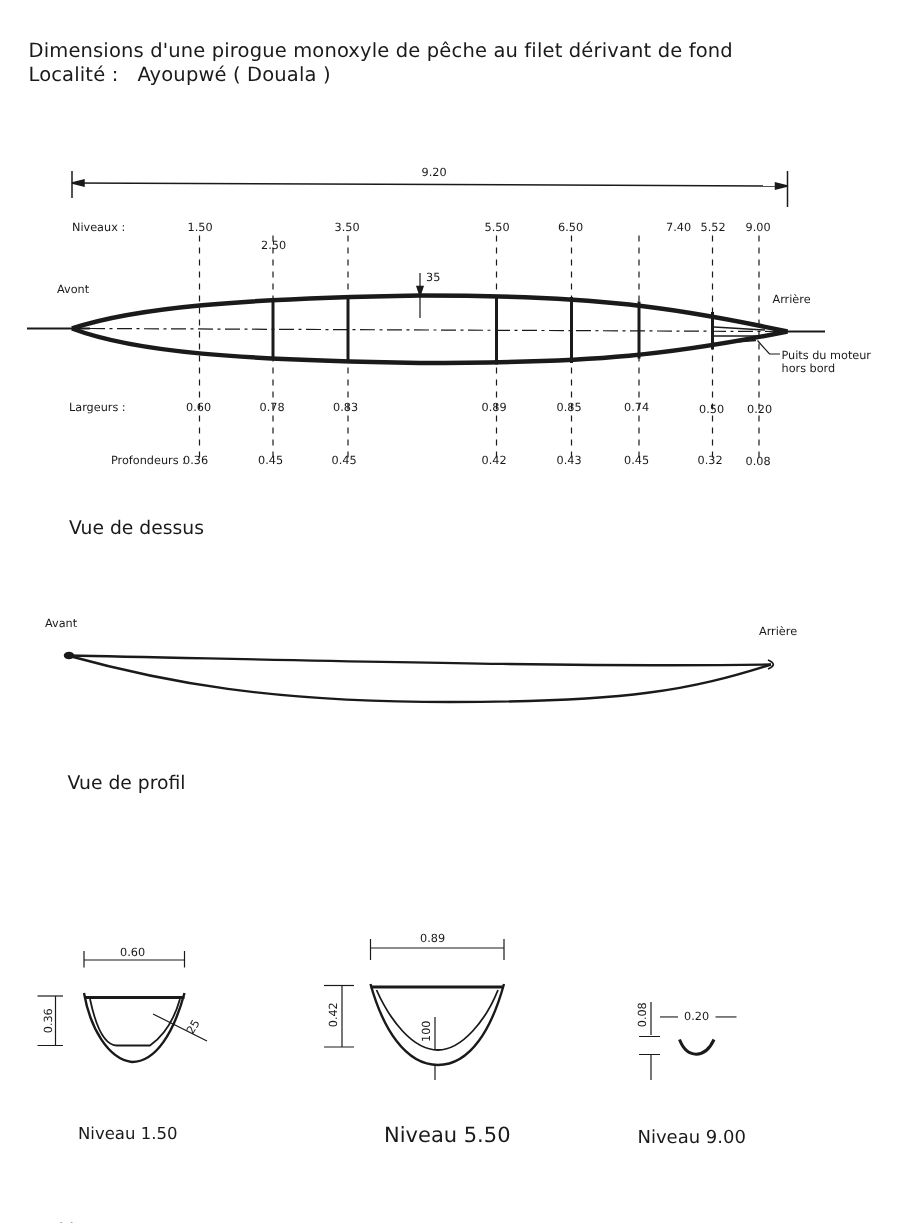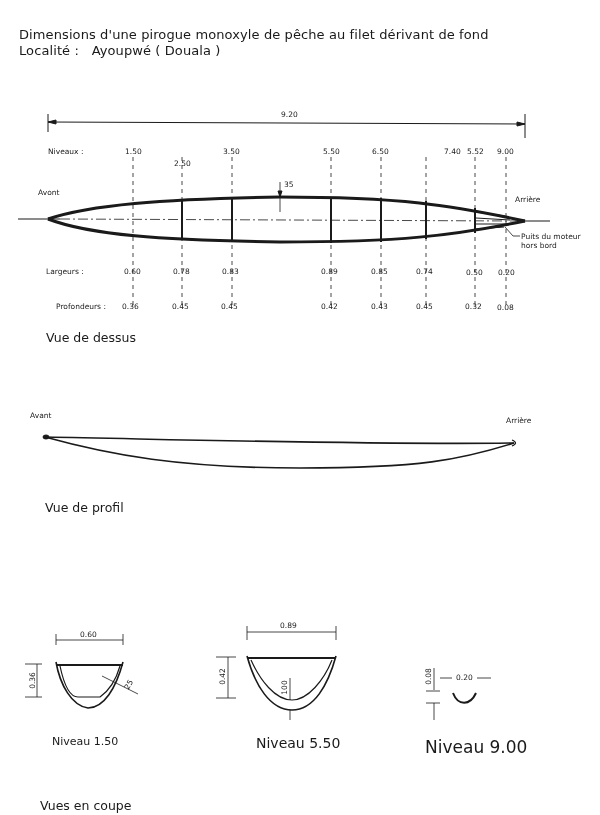--- a/index.html
+++ b/index.html
@@ -1,21 +1,21 @@
 <!DOCTYPE html>
 <html><head>
 <meta charset="utf-8">
 <style>
   html, body { margin: 0; padding: 0; background: #ffffff; }
   body { width: 600px; height: 815px; position: relative; overflow: hidden;
          font-family: "DejaVu Sans", sans-serif; color: #1a1a1a; }
   .abs { position: absolute; white-space: nowrap; }
   .title { font-size: 13px; letter-spacing: 0.1px; }
   .lbl-xs { font-size: 7.5px; }
-  .section { font-size: 12.5px; }
+  .section { font-size: 12.5px; margin-top: 14px; }
   svg { position: absolute; left: 0; top: 0; }
 </style>
 </head>
 <body>
 
 <div class="abs title" style="left:19px; top:27px;">Dimensions d'une pirogue monoxyle de pêche au filet dérivant de fond</div>
 <div class="abs title" style="left:19px; top:43px;">
   <span>Localité :</span>&nbsp;&nbsp;
   <span>Ayoupwé ( Douala )</span>
 </div>
@@ -128,21 +128,21 @@
 <div class="abs lbl-xs" style="left:46px; top:267px;">Largeurs :</div>
 <div class="abs lbl-xs" style="left:124px; top:267px;">0.60</div>
 <div class="abs lbl-xs" style="left:173px; top:267px;">0.78</div>
 <div class="abs lbl-xs" style="left:222px; top:267px;">0.83</div>
 <div class="abs lbl-xs" style="left:321px; top:267px;">0.89</div>
 <div class="abs lbl-xs" style="left:371px; top:267px;">0.85</div>
 <div class="abs lbl-xs" style="left:416px; top:267px;">0.74</div>
 <div class="abs lbl-xs" style="left:466px; top:268px;">0.50</div>
 <div class="abs lbl-xs" style="left:498px; top:268px;">0.20</div>
 
-<div class="abs lbl-xs" style="left:28px; top:302px;padding-left:28px;">Profondeurs :</div>
+<div class="abs lbl-xs" style="left:46px; top:302px;padding-left:28px;">Profondeurs :</div>
 <div class="abs lbl-xs" style="left:122px; top:302px;">0.36</div>
 <div class="abs lbl-xs" style="left:172px; top:302px;">0.45</div>
 <div class="abs lbl-xs" style="left:221px; top:302px;">0.45</div>
 <div class="abs lbl-xs" style="left:321px; top:302px;">0.42</div>
 <div class="abs lbl-xs" style="left:371px; top:302px;">0.43</div>
 <div class="abs lbl-xs" style="left:416px; top:302px;">0.45</div>
 <div class="abs lbl-xs" style="left:465px; top:302px;">0.32</div>
 <div class="abs lbl-xs" style="left:497px; top:303px;">0.08</div>
 
 <div class="abs section" style="left:46px; top:330px;">Vue de dessus</div>
@@ -156,15 +156,15 @@
 <div class="abs lbl-xs" style="left:124px; top:680px; transform:rotate(-60deg);">25</div>
 <div class="abs section" style="left:52px; top:735px; font-size:11px;">Niveau 1.50</div>
 
 <div class="abs lbl-xs" style="left:280px; top:621px;">0.89</div>
 <div class="abs lbl-xs" style="left:214px; top:672px; transform:rotate(-90deg);">0.42</div>
 <div class="abs lbl-xs" style="left:277px; top:683px; transform:rotate(-90deg);">100</div>
 <div class="abs section" style="left:256px; top:735px; font-size:14px;">Niveau 5.50</div>
 
 <div class="abs lbl-xs" style="left:456px; top:673px;">0.20</div>
 <div class="abs lbl-xs" style="left:420px; top:672px; transform:rotate(-90deg);">0.08</div>
-<div class="abs section" style="left:425px; top:737px; font-size:17px;">Niveau 9.00</div>
+<div class="abs section" style="left:425px; top:737px; font-size:12px;">Niveau 9.00</div>
 
 <div class="abs section" style="left:40px; top:798px;">Vues en coupe</div>
 
 </body></html>

